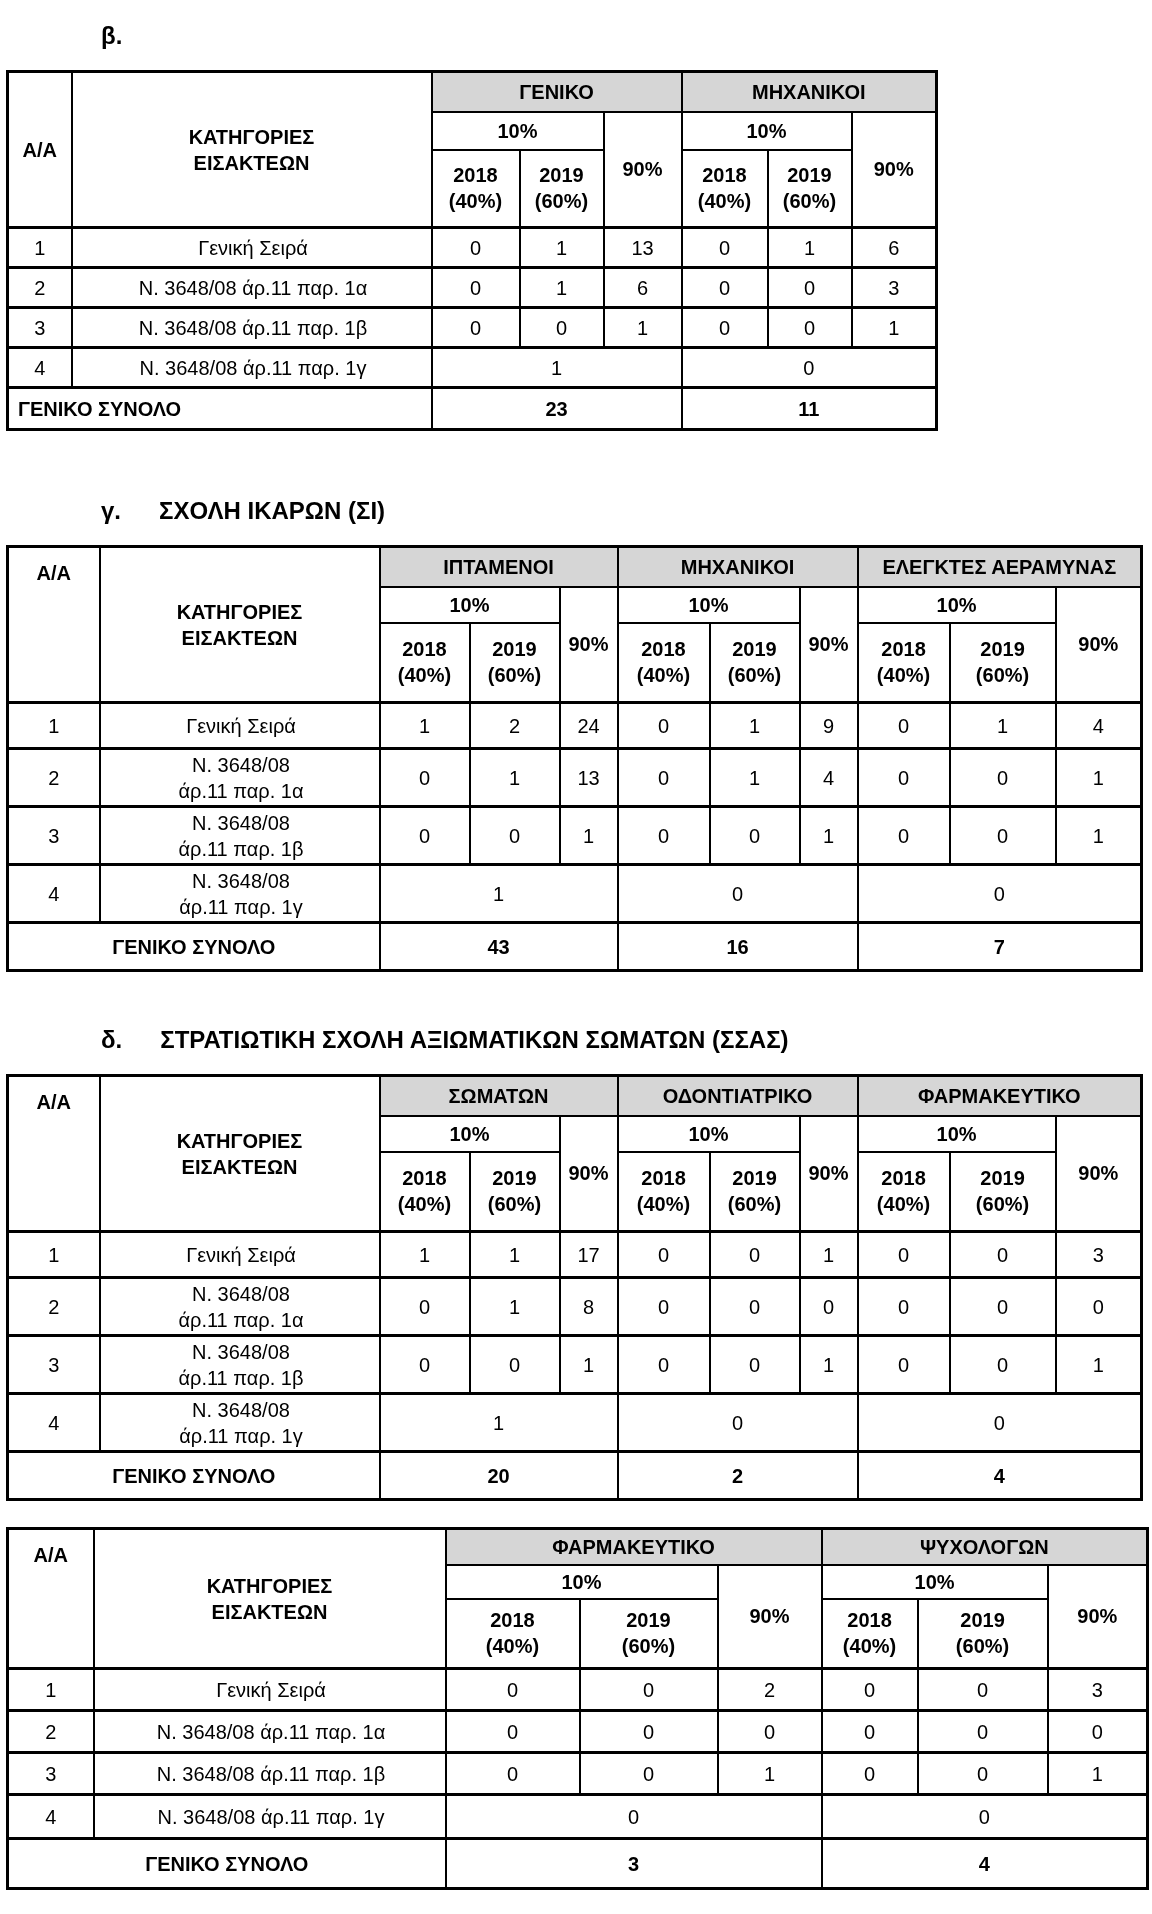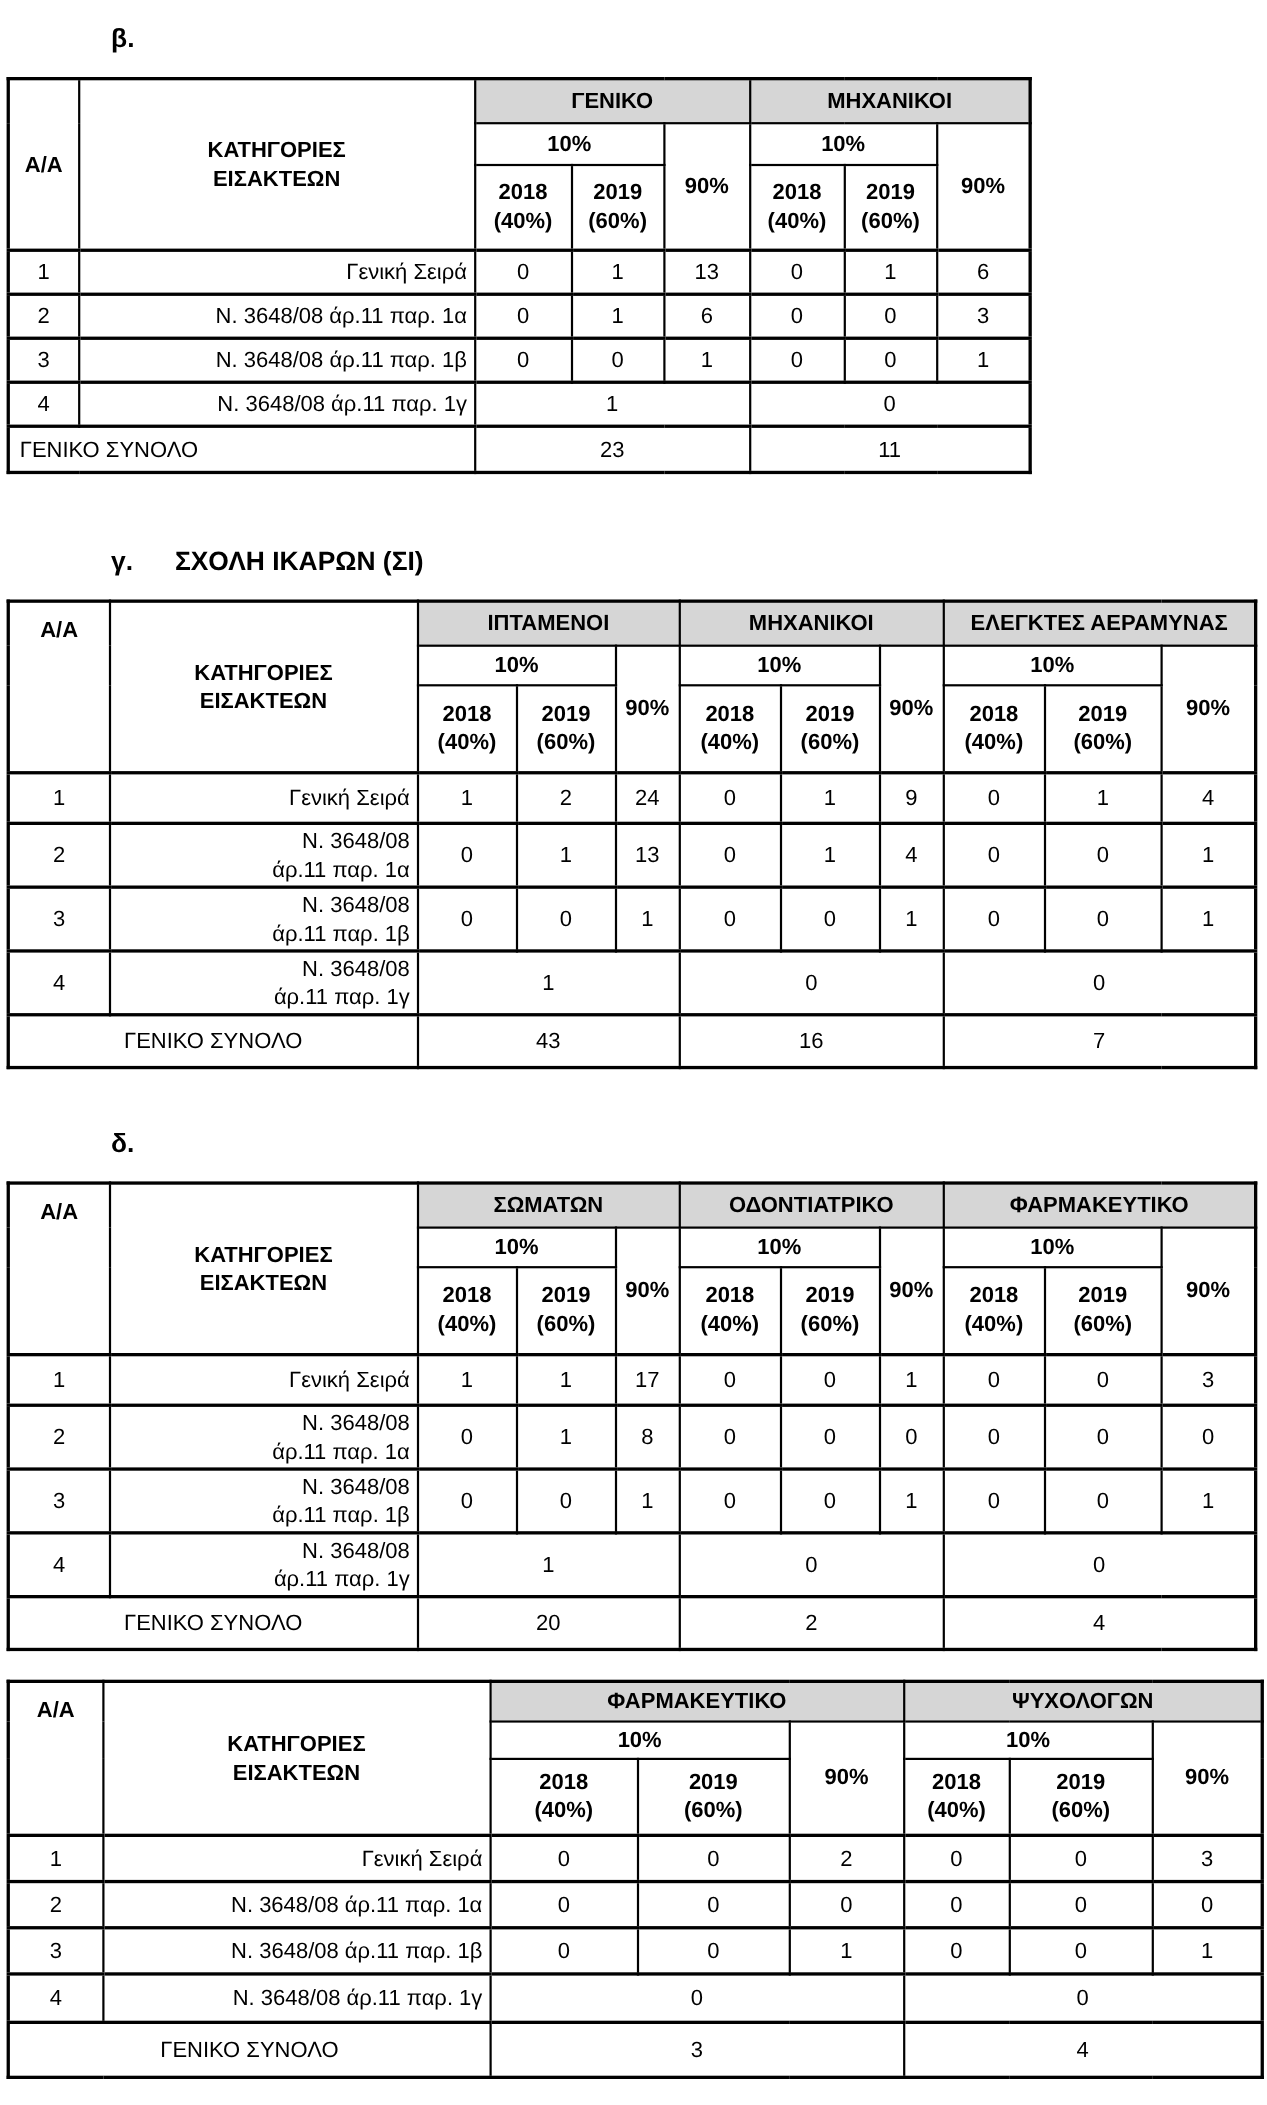--- a/index.html
+++ b/index.html
@@ -34,23 +34,23 @@
     padding: 1px 6px;
     text-align: center;
     vertical-align: middle;
     font-size: 20px;
     line-height: 1.3;
     white-space: pre-line;
     overflow: hidden;
   }
   .t .hdr { font-weight: bold; }
   .t .group { background: #d6d6d6; }
-  .t .lbl { text-align: right; padding-left: 9px; }
+  .t .lbl { text-align: center; padding-left: 9px; }
   .t tr.data > td, .t tr.total > td { border-top-width: 3px; }
-  .t tr.total > td { font-weight: normal; }
+  .t tr.total > td { font-weight: bold; }
   .t .aa-top { vertical-align: top; padding-top: 12px; }
 
   .t1 { width: 929px; }
   .t1 tr.hg { height: 40px; }
   .t1 tr.hp { height: 38px; }
   .t1 tr.hy { height: 78px; }
   .t1 tr.data { height: 40px; }
   .t1 tr.total { height: 42px; }
   .t1 .total-lbl { text-align: left; padding-left: 9px; }
 
@@ -264,20 +264,21 @@
         <td colspan="3">16</td>
         <td colspan="3">7</td>
       </tr>
     </tbody>
       </table>
   </section>
 
   <section>
     <div class="title-row t-delta">
       <span>δ.</span>
+      <span>ΣΤΡΑΤΙΩΤΙΚΗ ΣΧΟΛΗ ΑΞΙΩΜΑΤΙΚΩΝ ΣΩΜΑΤΩΝ (ΣΣΑΣ)</span>
     </div>
     <table class="t t23">
       <colgroup>
         <col style="width:92px">
           <col style="width:280px">
         <col style="width:90px">
           <col style="width:90px">
           <col style="width:58px">
         <col style="width:92px">
           <col style="width:90px">

